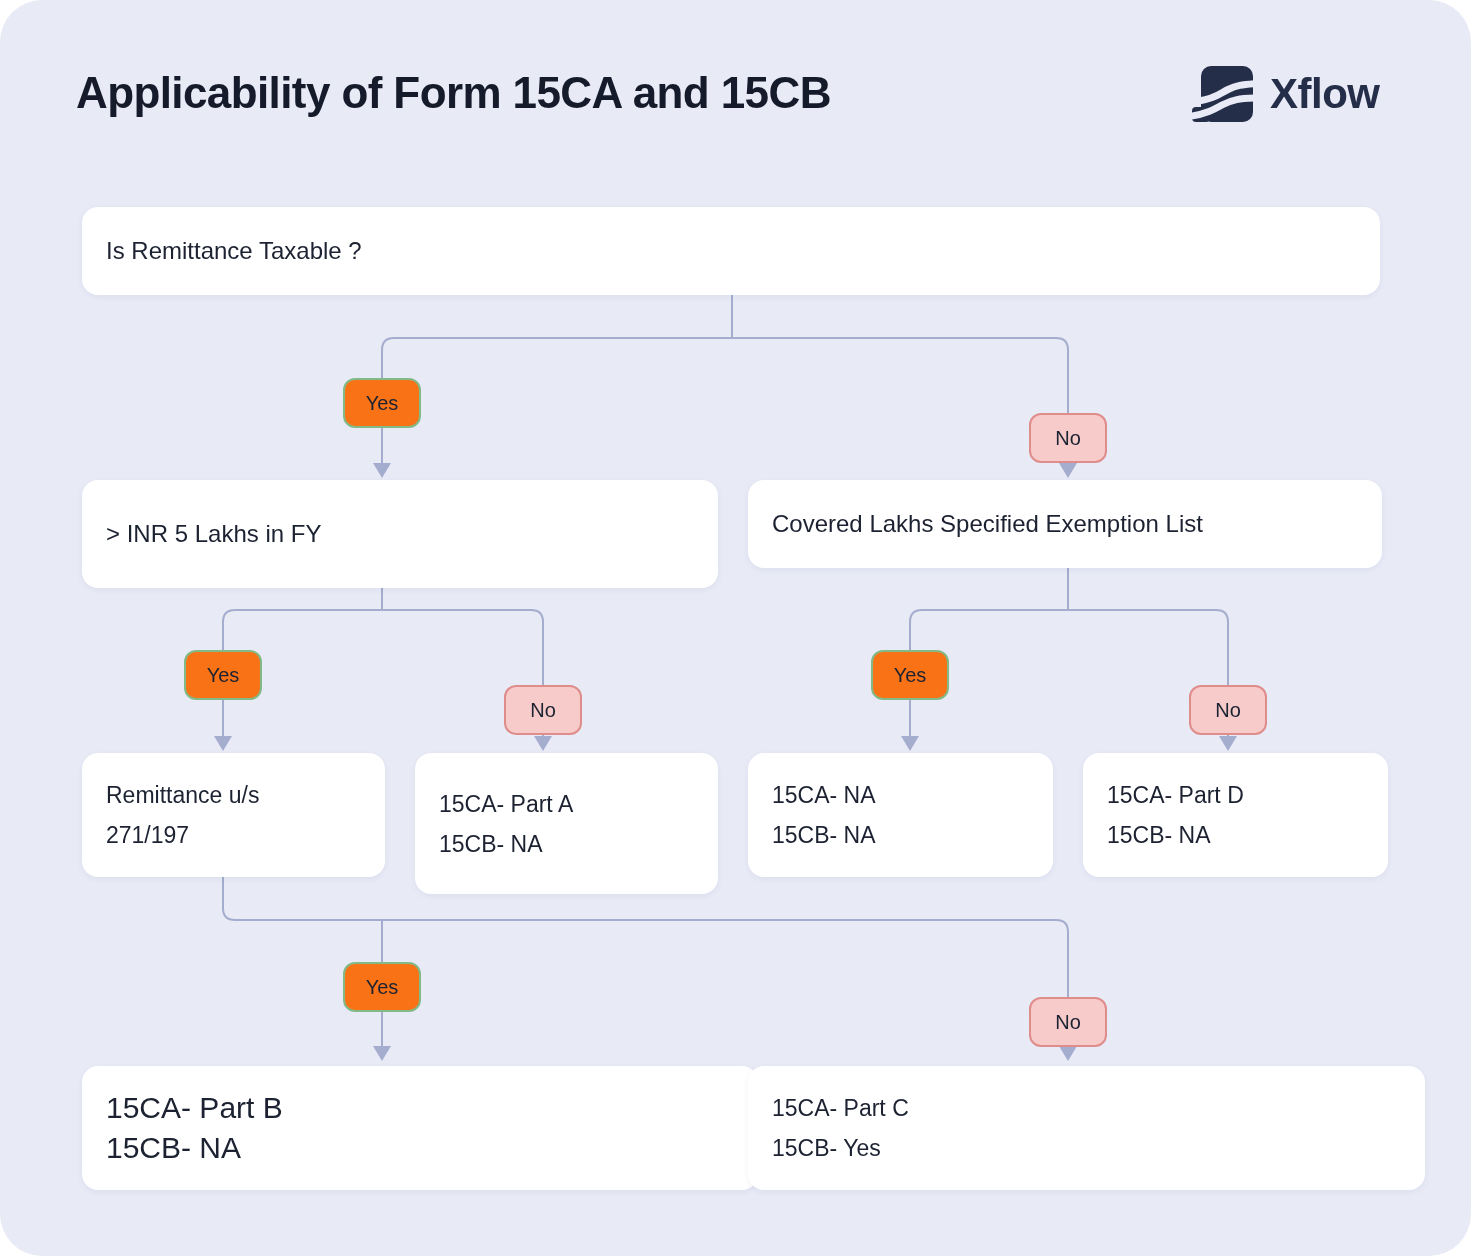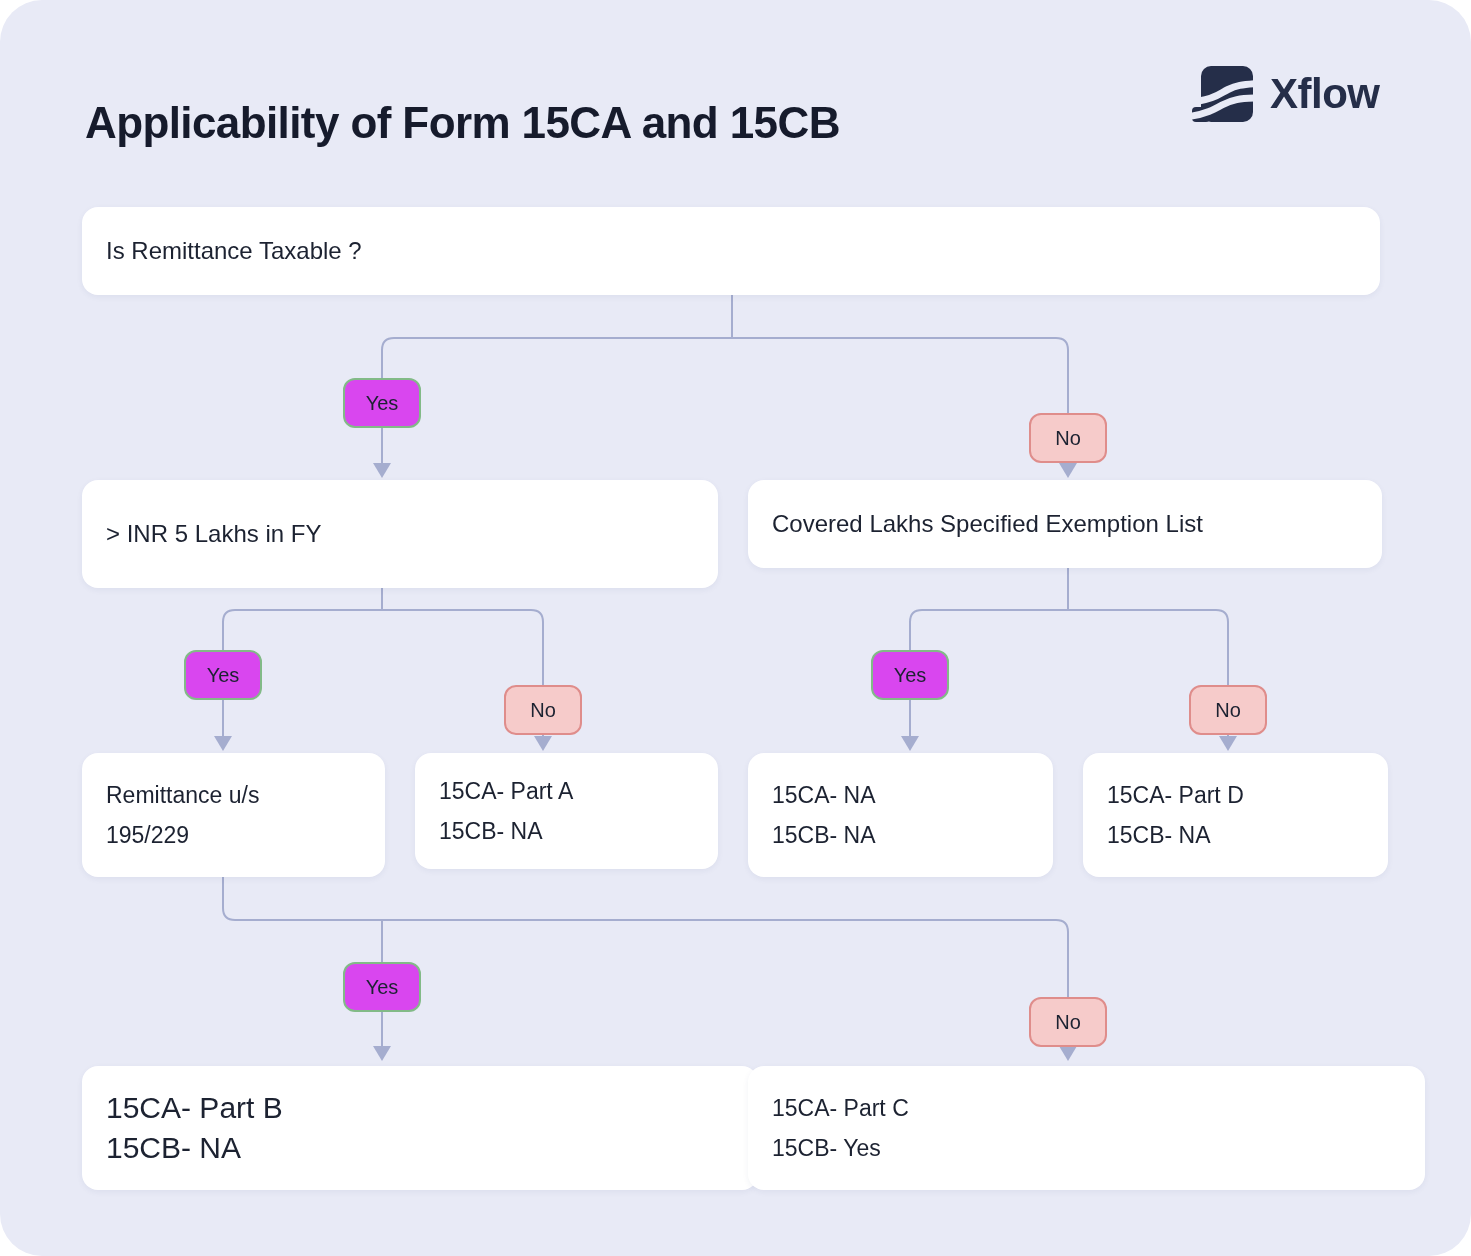--- a/index.html
+++ b/index.html
@@ -6,22 +6,22 @@
   body{
     width:1471px;height:1256px;position:relative;background:#ffffff;
     font-family:"Liberation Sans",sans-serif;
     -webkit-font-smoothing:antialiased;
   }
   .card{
     position:absolute;left:0;top:0;width:1471px;height:1256px;
     background:#e8eaf6;border-radius:42px;overflow:hidden;
   }
   .page-title{
-    position:absolute;left:85px;top:68px;
-    font-size:44px;font-weight:600;color:#161b2c;letter-spacing:-0.6px;margin-top:30px;
+    position:absolute;left:76px;top:68px;
+    font-size:44px;font-weight:600;color:#161b2c;letter-spacing:-0.6px;
   }
   .brand{
     position:absolute;left:1192px;top:62px;height:64px;
     display:flex;align-items:center;gap:16px;
   }
   .brand-name{
     font-size:42px;font-weight:700;color:#252e49;letter-spacing:-0.5px;text-align:right;
   }
   .connectors{position:absolute;left:0;top:0;z-index:1;}
   .node{
@@ -30,21 +30,21 @@
     color:#1c2231;font-size:24px;line-height:40px;
     display:flex;flex-direction:column;justify-content:center;
     padding:16px 24px;box-sizing:border-box;
   }
   .node .line{display:block;}
   .badge{
     position:absolute;z-index:3;width:78px;height:50px;border-radius:12px;
     display:flex;align-items:center;justify-content:center;
     font-size:20px;color:#1c2231;box-sizing:border-box;border:2.5px solid;
   }
-  .badge.yes{background:#d946ef;border-color:#82ba87;}
+  .badge.yes{background:#f97316;border-color:#82ba87;}
   .badge.no{background:#f6cbca;border-color:#df8d8b;margin-top:35px;}
 </style>
 </head>
 <body>
 
 <div class="card">
 
   <svg class="connectors" width="1471" height="1256" viewBox="0 0 1471 1256">
     <g stroke="#a5adcf" stroke-width="2" fill="none">
       <path d="M732,295 L732,338 M382,464 L382,350 Q382,338 394,338 L1056,338 Q1068,338 1068,350 L1068,464"></path>
@@ -101,23 +101,23 @@
   </div>
   <div class="badge yes" style="left:871px;top:650px;">
     <span>Yes</span>
   </div>
   <div class="badge no" style="left:1189px;top:650px;">
     <span>No</span>
   </div>
 
   <div class="node" style="left:82px;top:753px;width:303px;height:124px;font-size:23px;">
     <span class="line">Remittance u/s</span>
-    <span class="line">195/229</span>
+    <span class="line">271/197</span>
   </div>
-  <div class="node" style="left:415px;top:753px;width:303px;height:116px;font-size:23px;">
+  <div class="node" style="left:415px;top:753px;width:303px;height:141px;font-size:23px;">
     <span class="line">15CA- Part A</span>
     <span class="line">15CB- NA</span>
   </div>
   <div class="node" style="left:748px;top:753px;width:305px;height:124px;font-size:23px;">
     <span class="line">15CA- NA</span>
     <span class="line">15CB- NA</span>
   </div>
   <div class="node" style="left:1083px;top:753px;width:305px;height:124px;font-size:23px;">
     <span class="line">15CA- Part D</span>
     <span class="line">15CB- NA</span>

